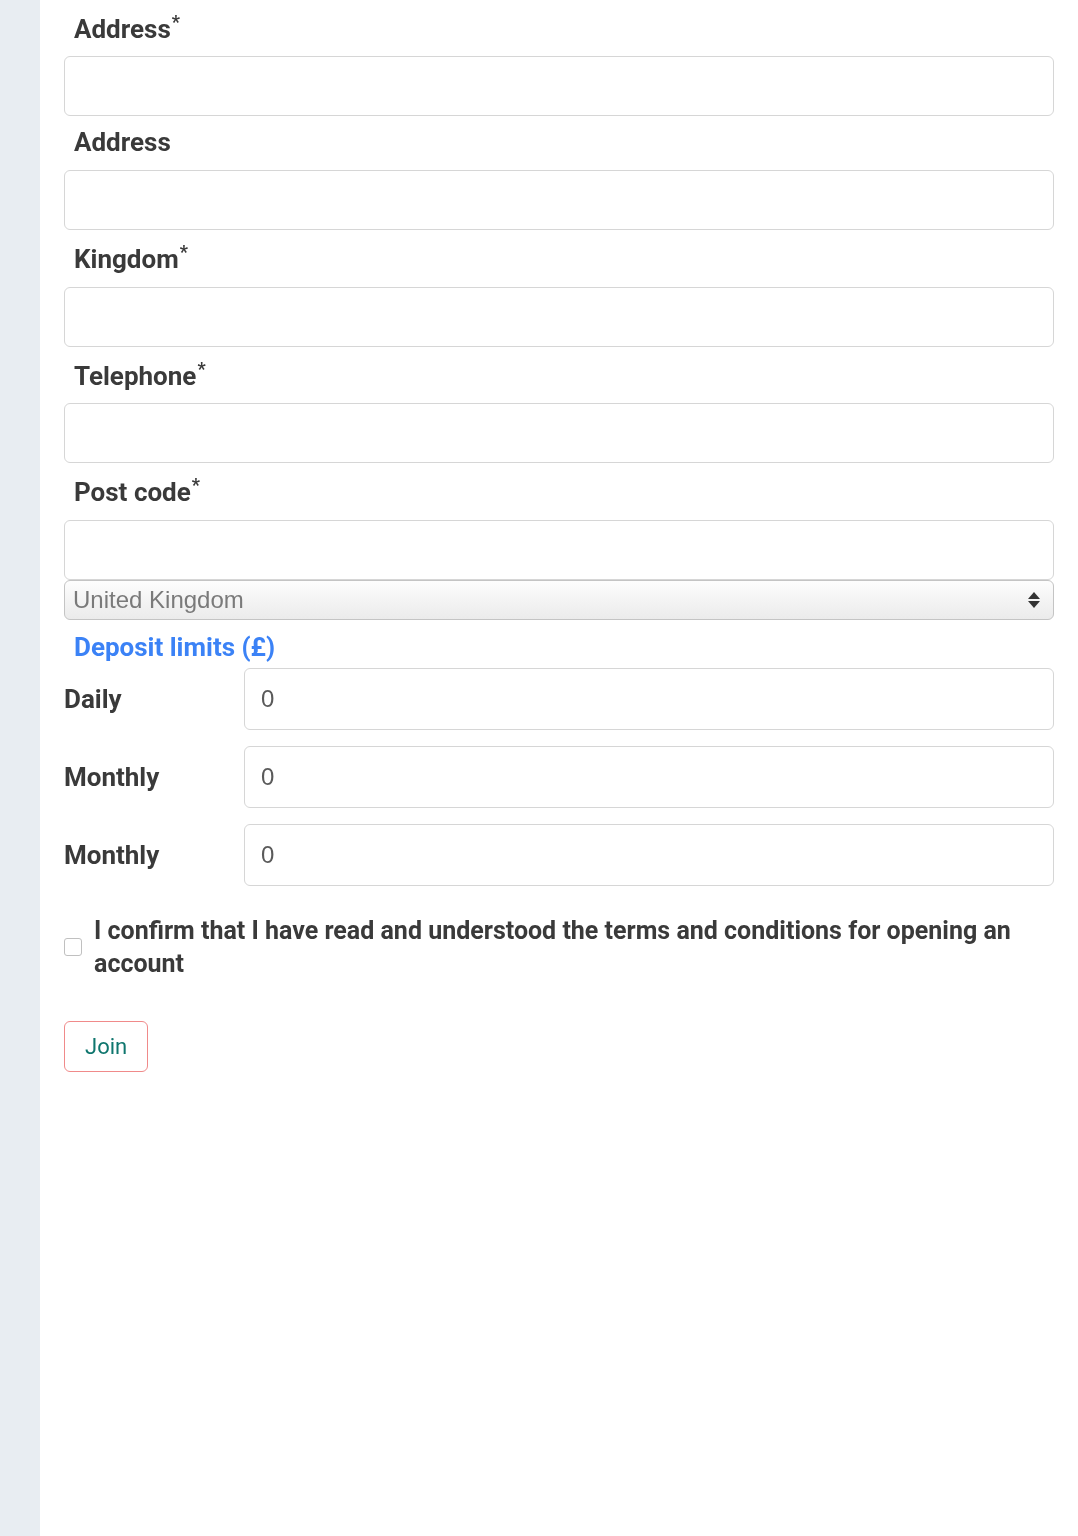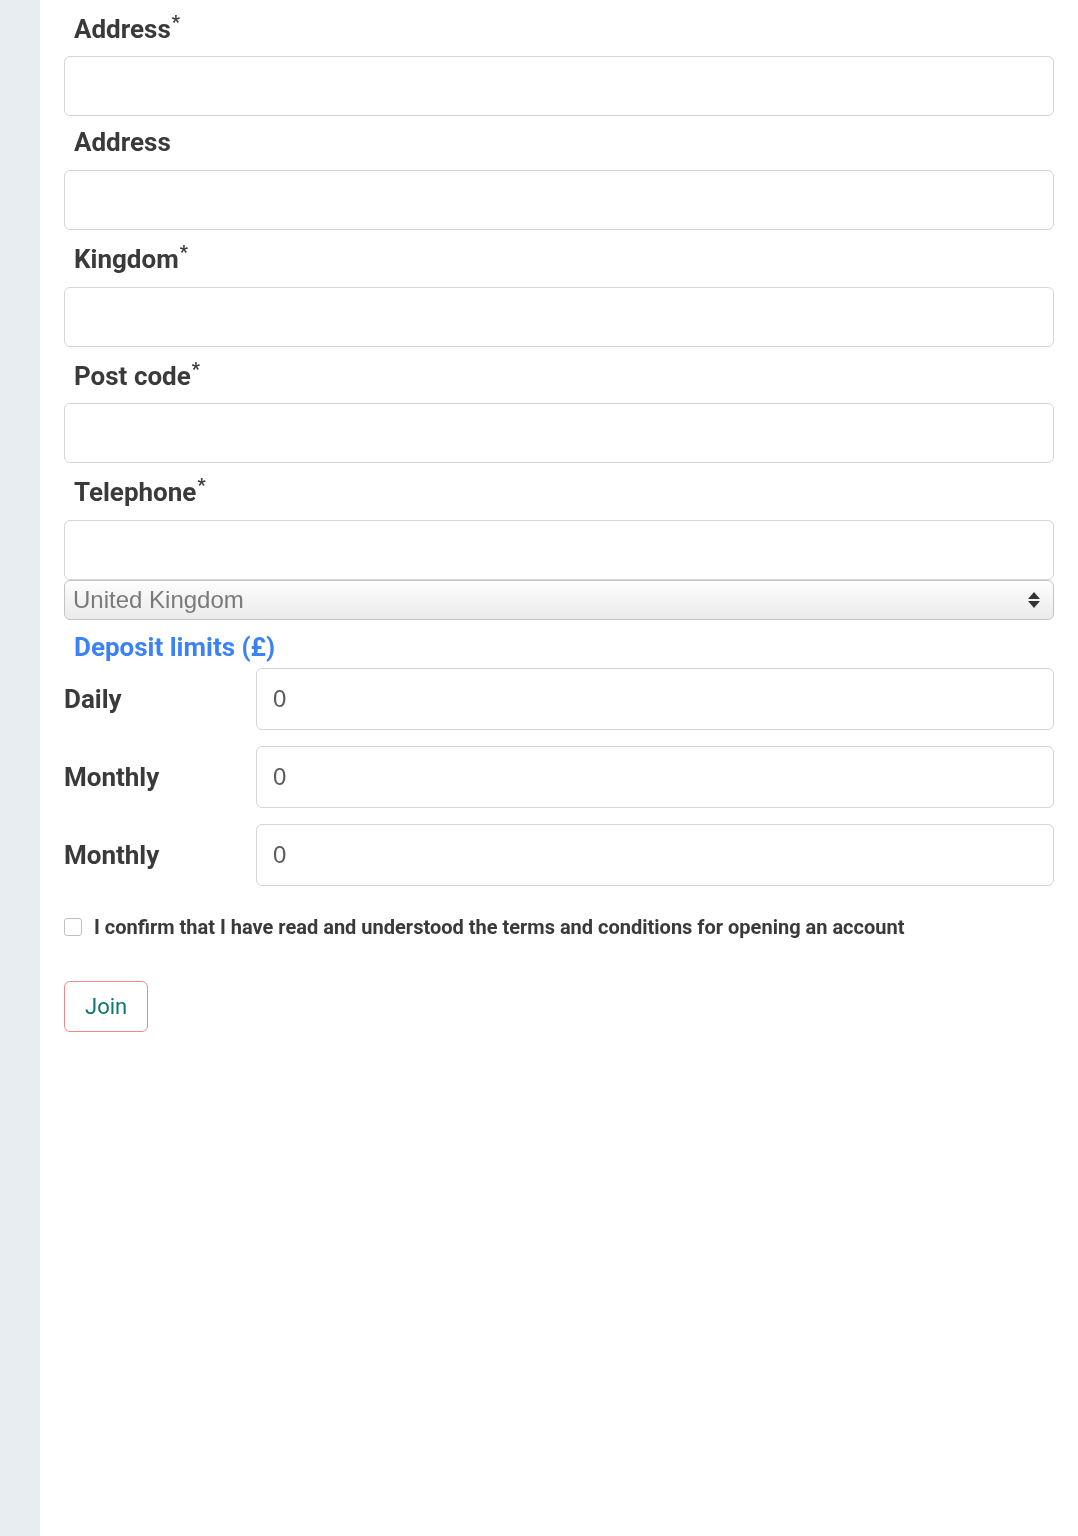--- a/index.html
+++ b/index.html
@@ -90,21 +90,21 @@
     }
     .limits-heading {
       font-weight: 700;
       font-size: 26px;
       color: #3b82f6;
       padding: 12px 10px 6px 10px;
     }
     .limits-row {
       display: flex;
       align-items: center;
-      gap: 12px;
+      gap: 0;
       margin-bottom: 16px;
     }
     .limits-label {
       font-weight: 700;
       font-size: 26px;
       color: #3a3a3a;
       width: 180px;
       flex-shrink: 0;
     }
     .limits-input {
@@ -131,21 +131,21 @@
       border: 1px solid #c0c0c0;
       border-radius: 3px;
       flex-shrink: 0;
       cursor: pointer;
       appearance: none;
       -webkit-appearance: none;
       background: #fff;
     }
     .checkbox-label {
       font-weight: 700;
-      font-size: 20px;
+      font-size: 25px;
       color: #3a3a3a;
       line-height: 1.35;
     }
     .join-button {
       border: 1.5px solid #f08a8a;
       background: #ffffff;
       color: #0f766e;
       font-size: 22px;
       padding: 12px 20px;
       border-radius: 6px;
@@ -180,29 +180,29 @@
   <div class="form-group">
     <label class="form-label">
       <span>Kingdom</span><span class="required">*</span>
     </label>
     <input type="text" class="form-input" value="" style="">
   </div>
 
   
   <div class="form-group">
     <label class="form-label">
+      <span>Telephone</span><span class="required">*</span>
+    </label>
+    <input type="text" class="form-input" value="" style="">
+  </div>
+
+  
+  <div class="form-group">
+    <label class="form-label">
       <span>Post code</span><span class="required">*</span>
-    </label>
-    <input type="text" class="form-input" value="" style="">
-  </div>
-
-  
-  <div class="form-group">
-    <label class="form-label">
-      <span>Telephone</span><span class="required">*</span>
     </label>
     <input type="text" class="form-input" value="" style="">
   </div>
 
   
   <div class="form-group">
     <div class="form-select-wrapper">
       <select class="form-select">
         <option>United Kingdom</option>
       </select>

